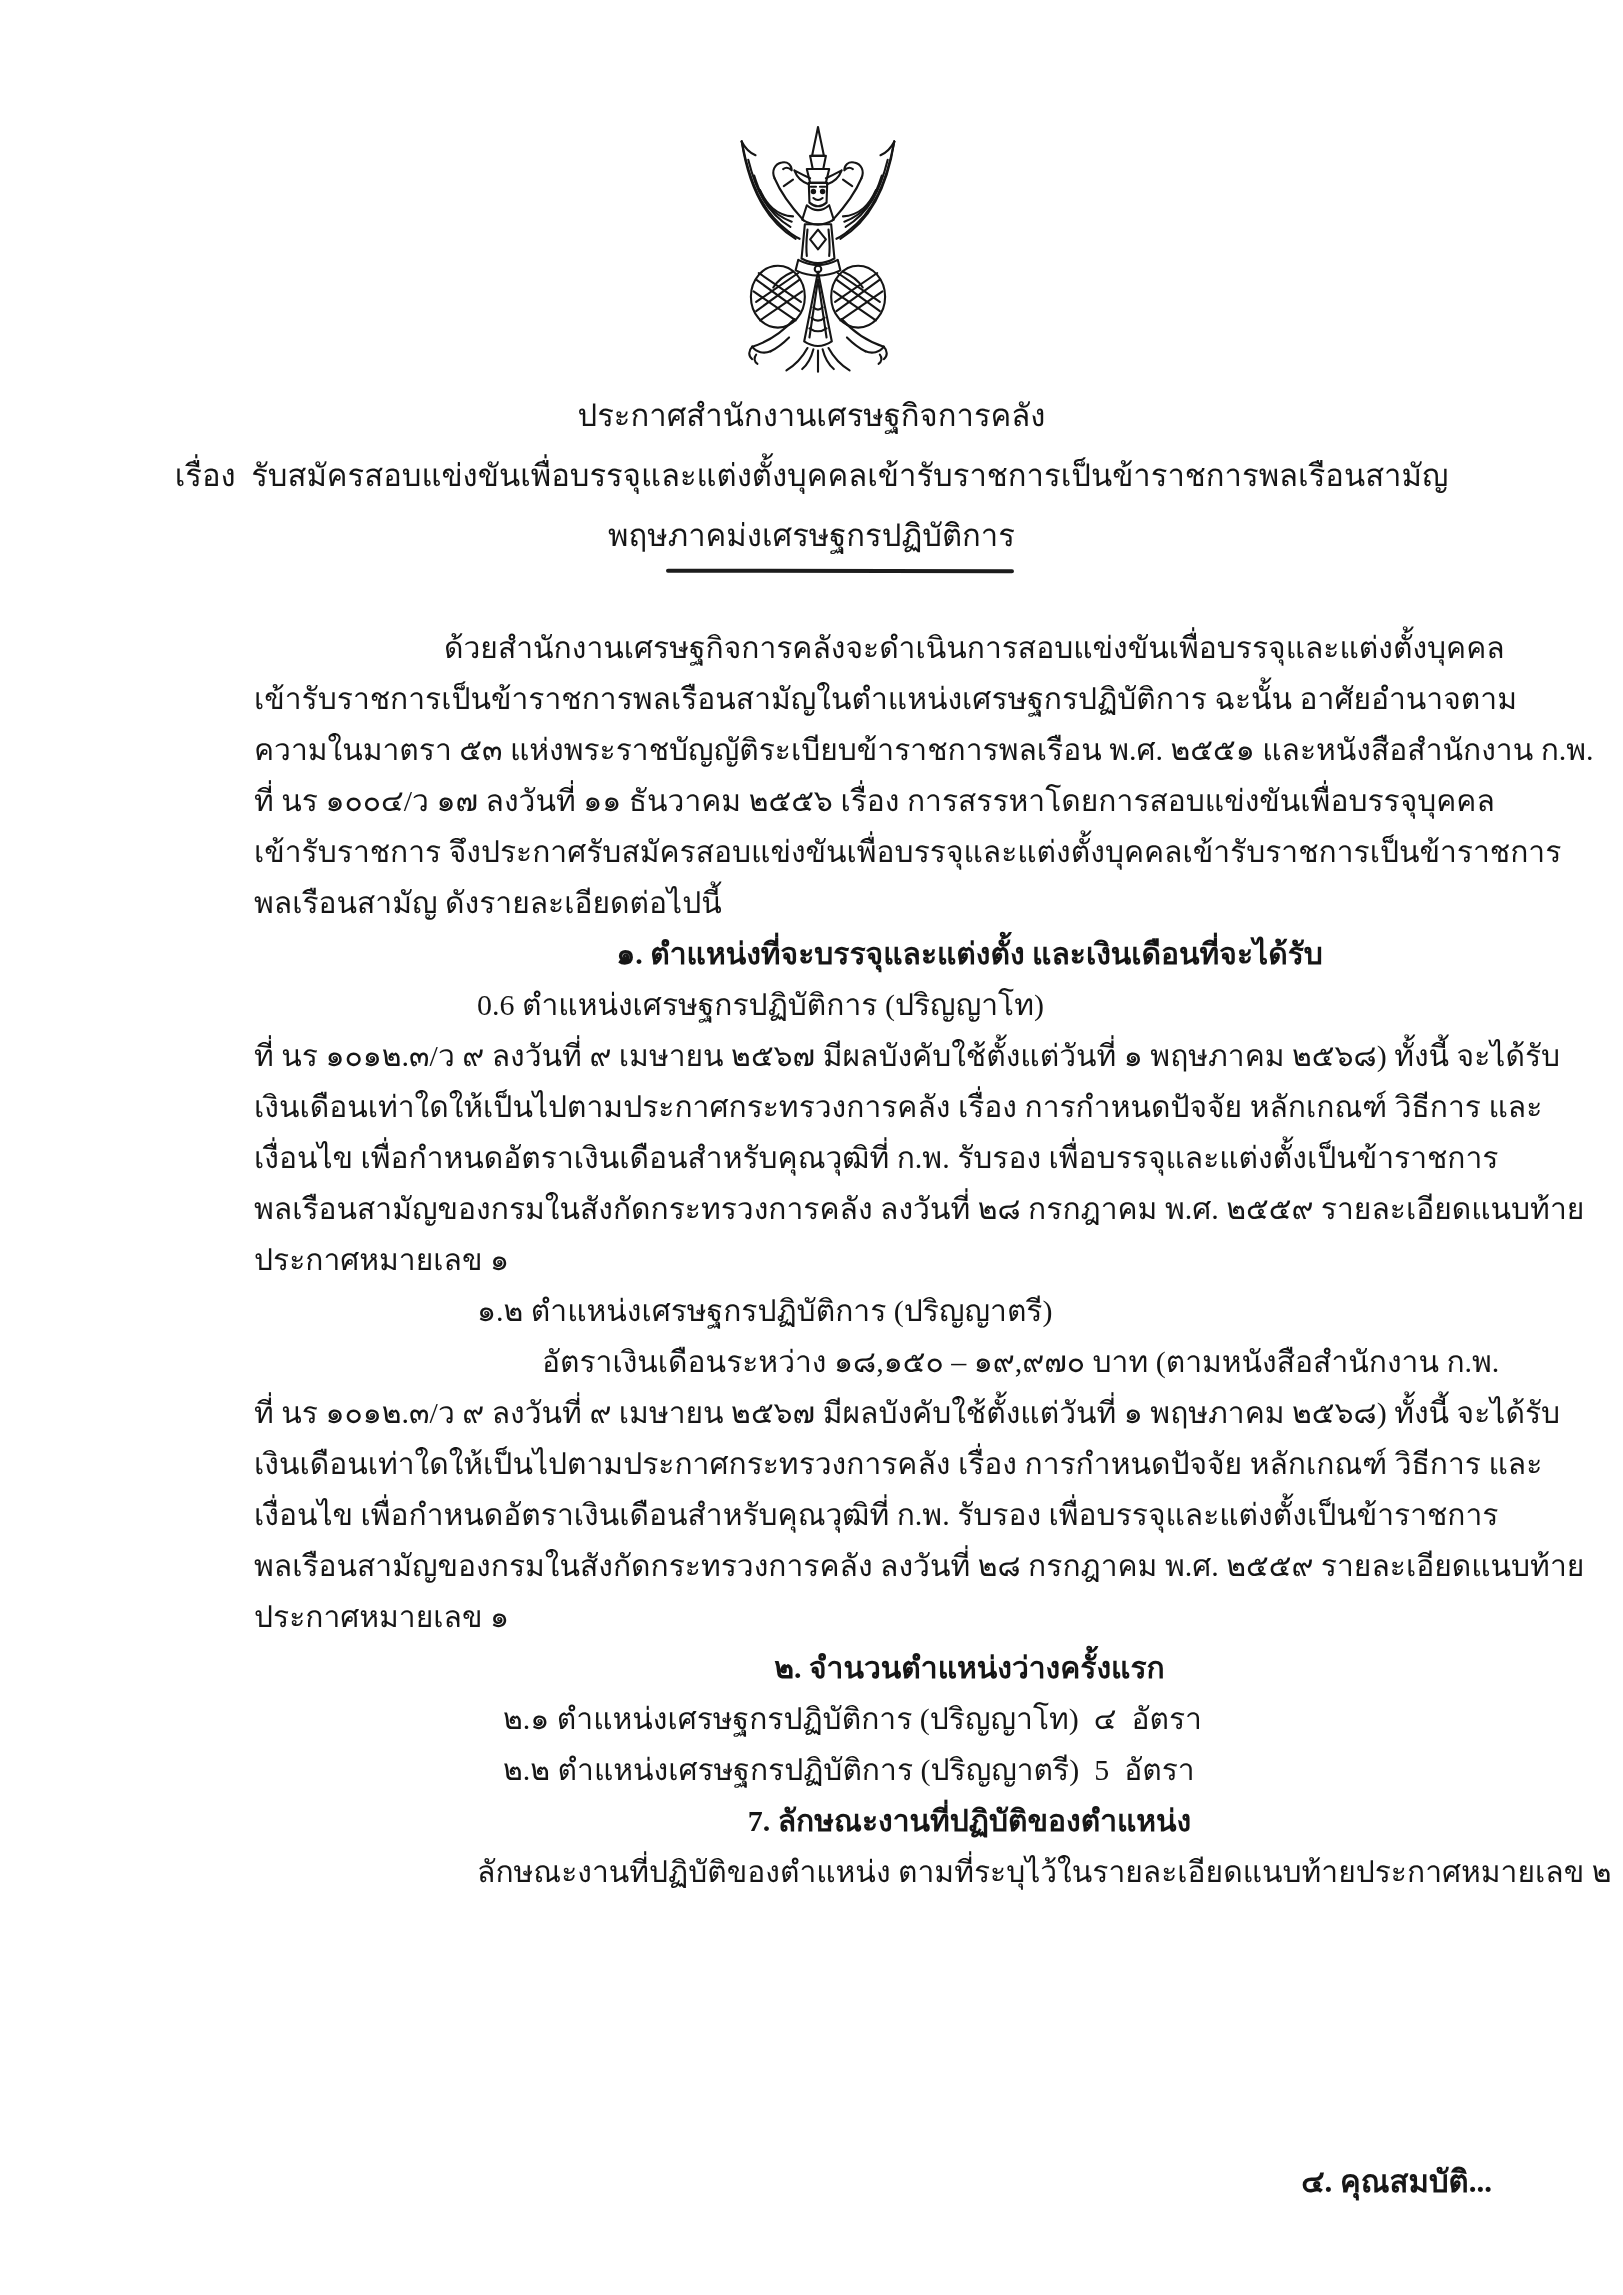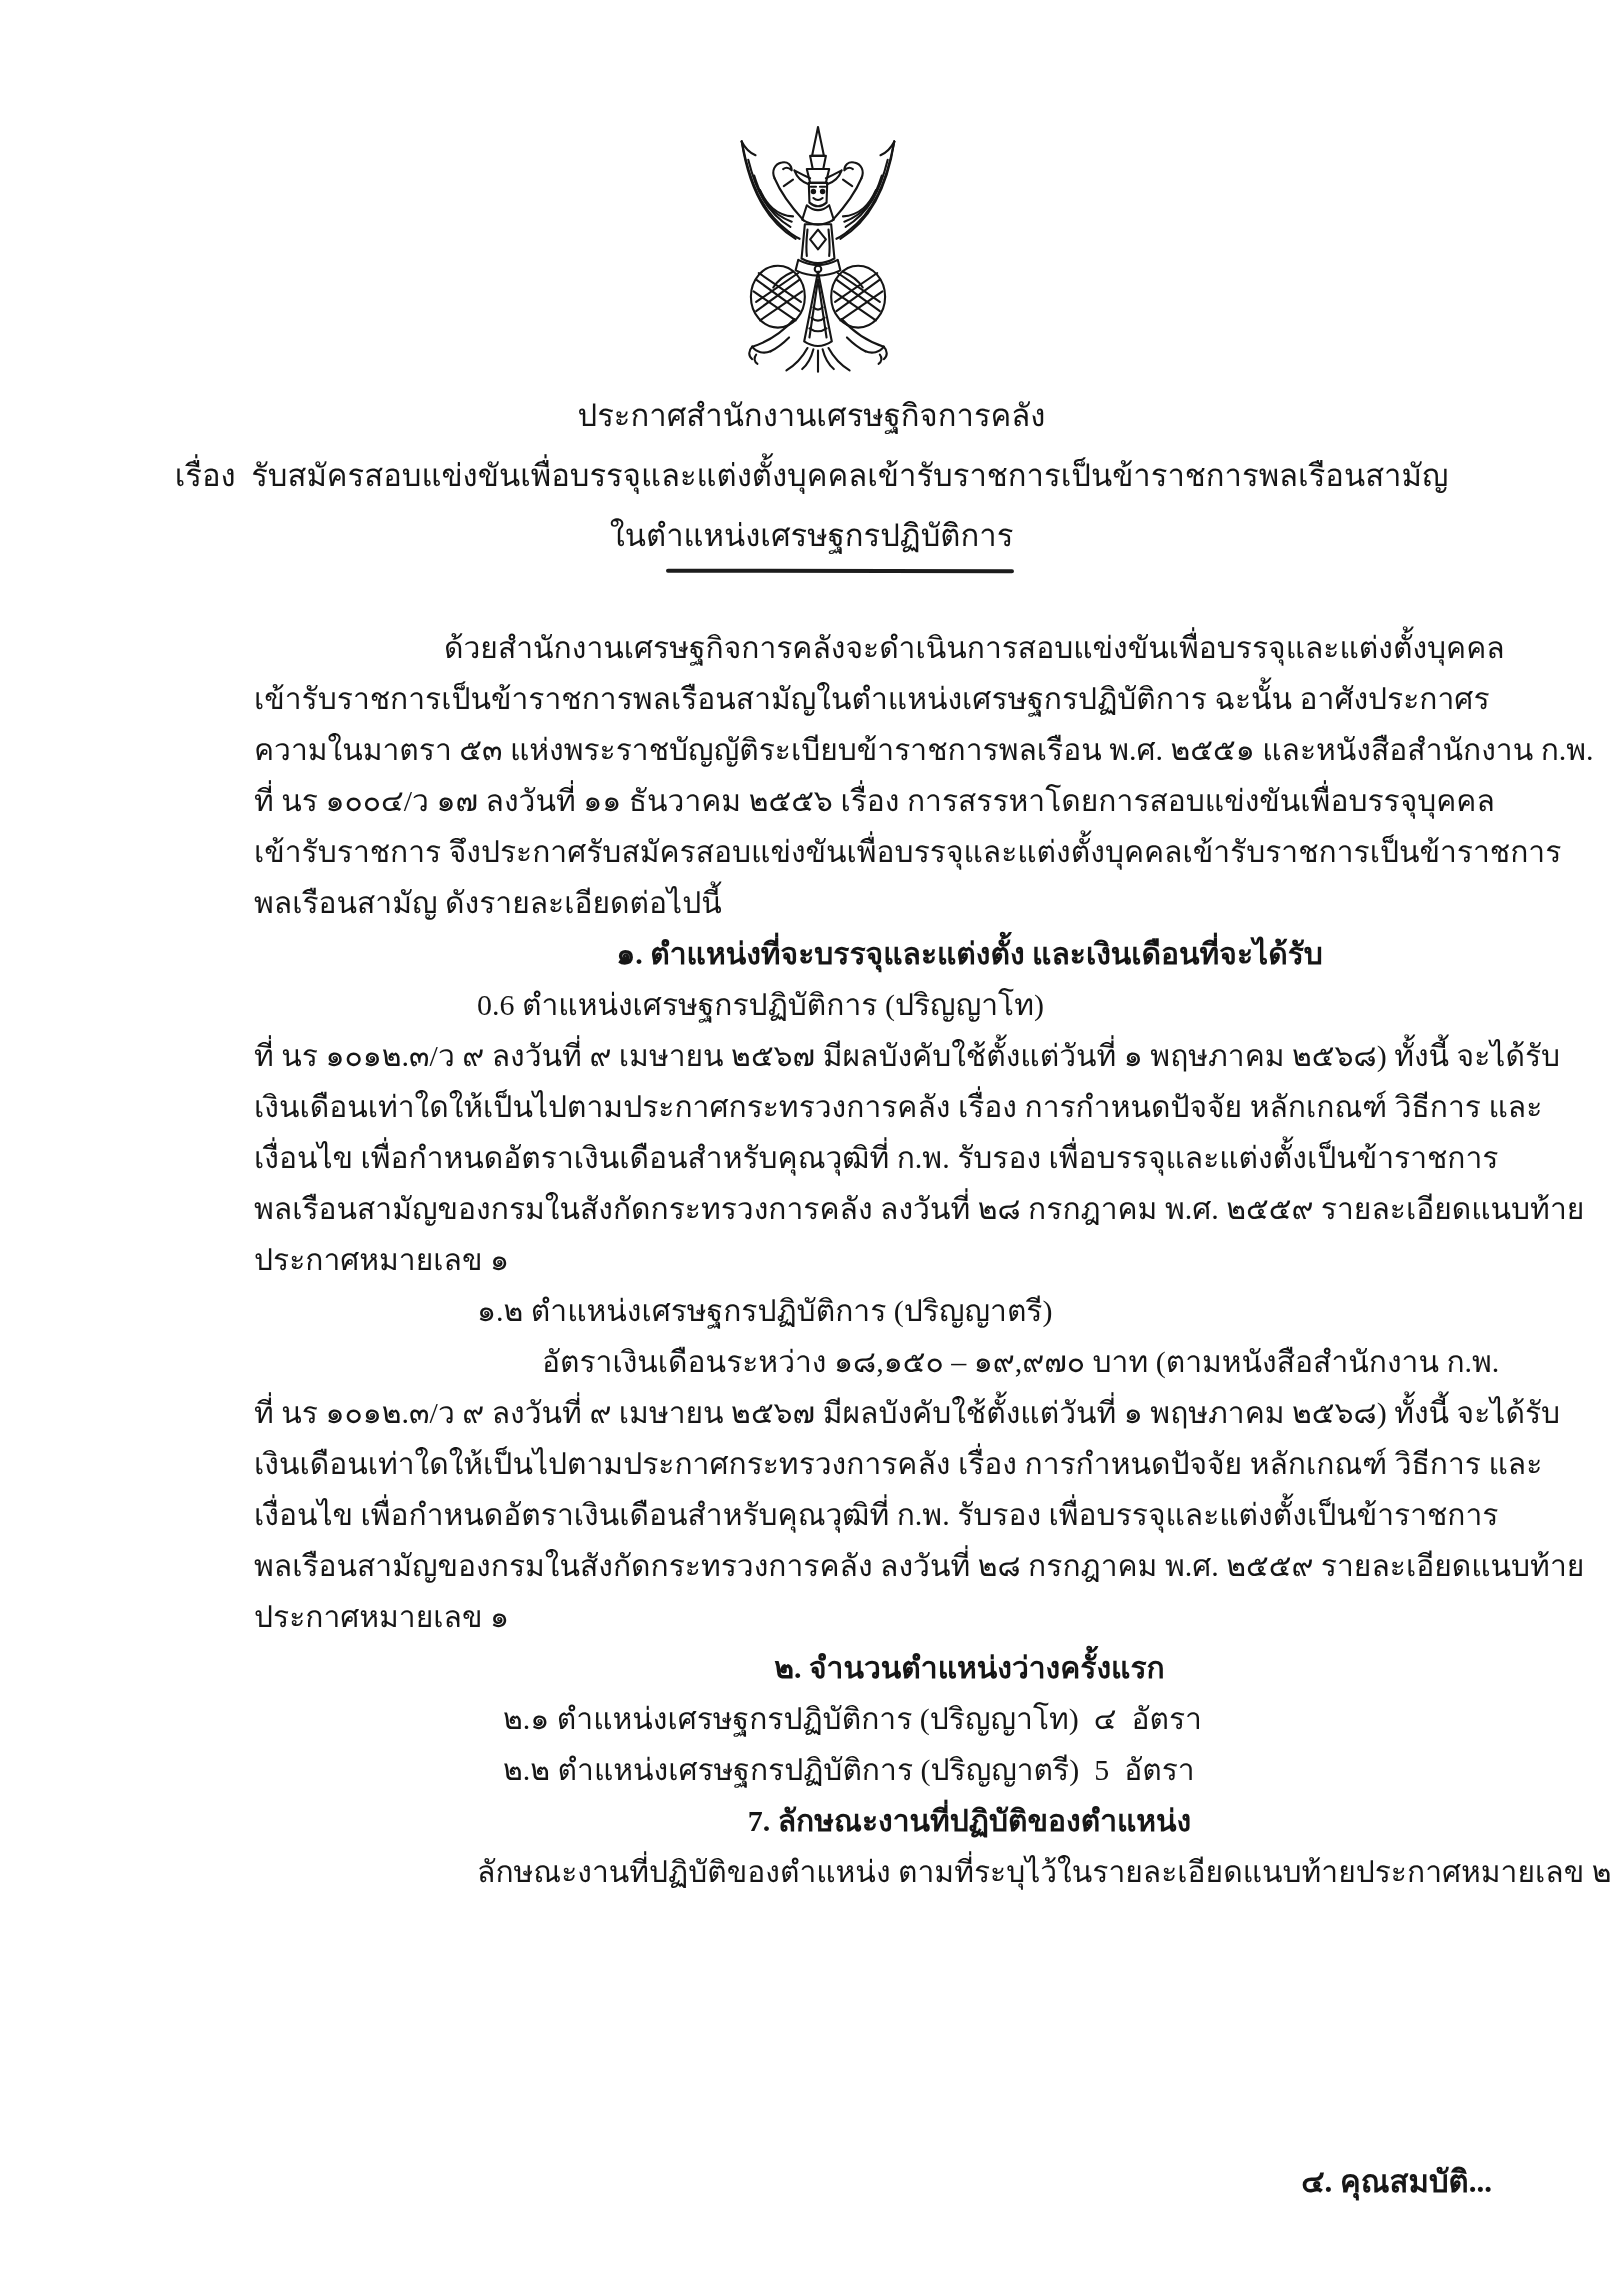--- a/index.html
+++ b/index.html
@@ -137,28 +137,28 @@
       <path d="M149 344 Q144 364 132 374"></path>
       <path d="M156 346 L156 378"></path>
       <path d="M163 344 Q168 364 180 374"></path>
       <path d="M172 342 Q184 364 204 376"></path>
     </g>
   </svg>
 
   <div class="title-block">
     <div class="tline">ประกาศสำนักงานเศรษฐกิจการคลัง</div>
     <div class="tline">เรื่อง  รับสมัครสอบแข่งขันเพื่อบรรจุและแต่งตั้งบุคคลเข้ารับราชการเป็นข้าราชการพลเรือนสามัญ</div>
-    <div class="tline">ในตำแหน่งเศรษฐกรปฏิบัติการ</div>
+    <div class="tline">พฤษภาคม่งเศรษฐกรปฏิบัติการ</div>
   </div>
 
   <div class="divider"></div>
 
   <div class="body-block">
     <div class="line ind-p1">ด้วยสำนักงานเศรษฐกิจการคลังจะดำเนินการสอบแข่งขันเพื่อบรรจุและแต่งตั้งบุคคล</div>
-    <div class="line">เข้ารับราชการเป็นข้าราชการพลเรือนสามัญในตำแหน่งเศรษฐกรปฏิบัติการ ฉะนั้น อาศังประกาศร</div>
+    <div class="line">เข้ารับราชการเป็นข้าราชการพลเรือนสามัญในตำแหน่งเศรษฐกรปฏิบัติการ ฉะนั้น อาศัยอำนาจตาม</div>
     <div class="line">ความในมาตรา ๕๓ แห่งพระราชบัญญัติระเบียบข้าราชการพลเรือน พ.ศ. ๒๕๕๑ และหนังสือสำนักงาน ก.พ.</div>
     <div class="line">ที่ นร ๑๐๐๔/ว ๑๗ ลงวันที่ ๑๑ ธันวาคม ๒๕๕๖ เรื่อง การสรรหาโดยการสอบแข่งขันเพื่อบรรจุบุคคล</div>
     <div class="line">เข้ารับราชการ จึงประกาศรับสมัครสอบแข่งขันเพื่อบรรจุและแต่งตั้งบุคคลเข้ารับราชการเป็นข้าราชการ</div>
     <div class="line">พลเรือนสามัญ ดังรายละเอียดต่อไปนี้</div>
 
     <div class="line ind-p1 bold">๑. ตำแหน่งที่จะบรรจุและแต่งตั้ง และเงินเดือนที่จะได้รับ</div>
     <div class="line ind-sub">0.6 ตำแหน่งเศรษฐกรปฏิบัติการ (ปริญญาโท)</div>
     <div class="line">ที่ นร ๑๐๑๒.๓/ว ๙ ลงวันที่ ๙ เมษายน ๒๕๖๗ มีผลบังคับใช้ตั้งแต่วันที่ ๑ พฤษภาคม ๒๕๖๘) ทั้งนี้ จะได้รับ</div>
     <div class="line">เงินเดือนเท่าใดให้เป็นไปตามประกาศกระทรวงการคลัง เรื่อง การกำหนดปัจจัย หลักเกณฑ์ วิธีการ และ</div>
     <div class="line">เงื่อนไข เพื่อกำหนดอัตราเงินเดือนสำหรับคุณวุฒิที่ ก.พ. รับรอง เพื่อบรรจุและแต่งตั้งเป็นข้าราชการ</div>

